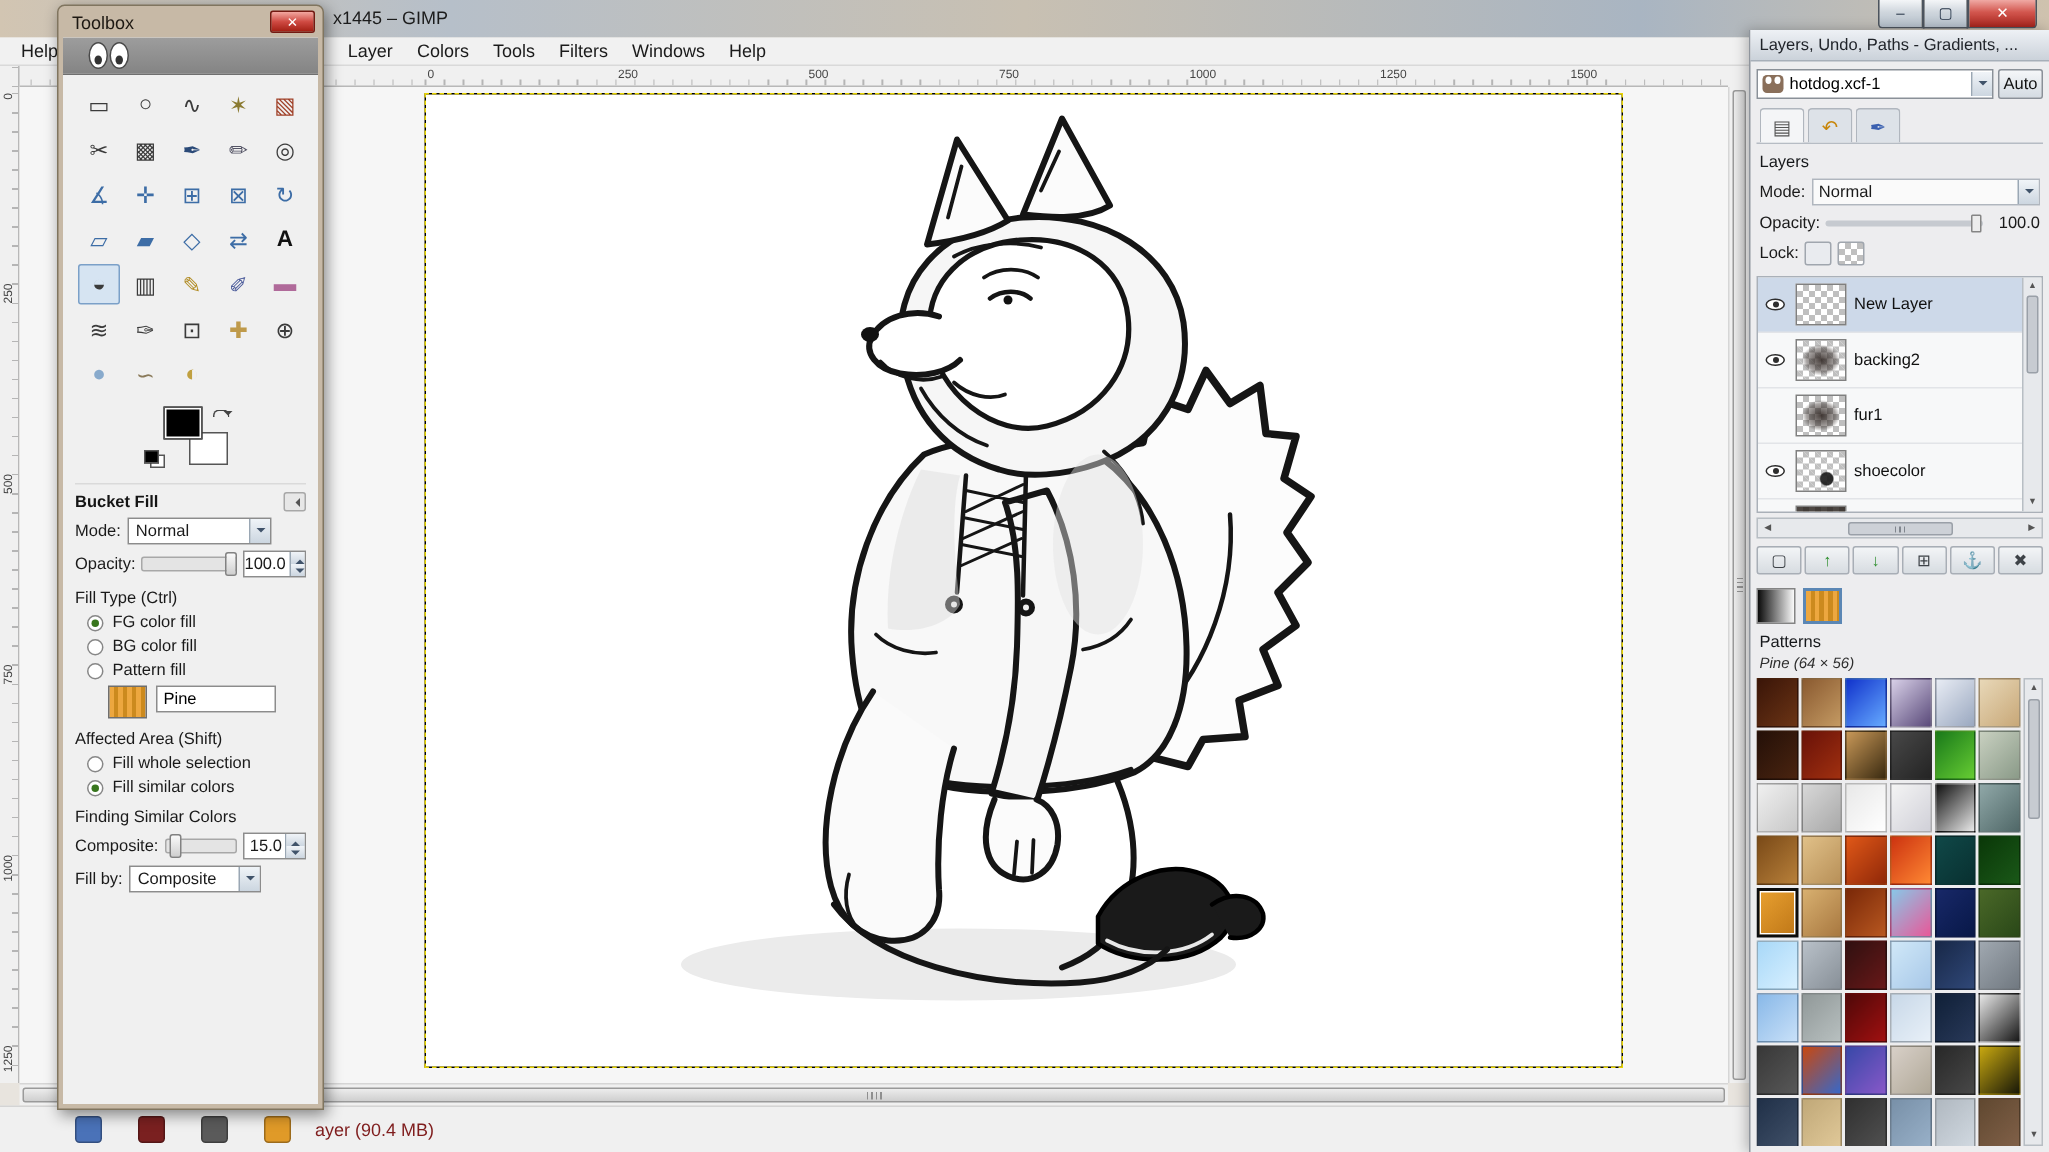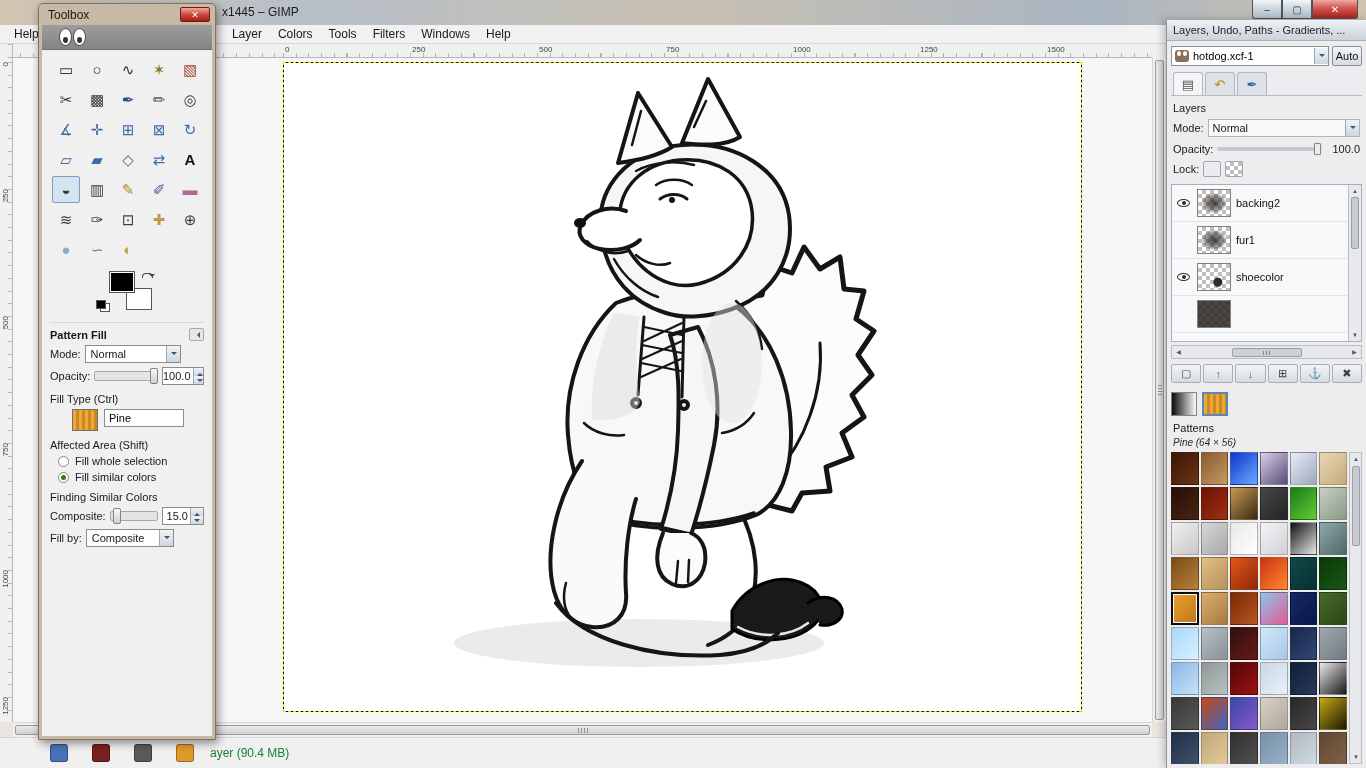--- a/index.html
+++ b/index.html
@@ -49,21 +49,21 @@
   .vthumb{position:absolute;top:2px;bottom:2px;left:2px;width:9px;border:1px solid #9a9a9a;border-radius:2px;
     background:linear-gradient(90deg,#ececec,#cfcfcf)}
   .vthumb::after{content:'';position:absolute;top:50%;left:2px;height:11px;width:4px;margin-top:-5px;
     background:repeating-linear-gradient(180deg,#8f8f8f 0 1px,transparent 1px 3px)}
 
   
   .statusbar{position:absolute;left:0;top:737px;width:1366px;height:31px;background:#f0f0f0;
     border-top:1px solid #d4d4d4;display:flex;align-items:center}
   #status-icons{display:flex;gap:24px;margin-left:50px}
   .st-ic{width:18px;height:18px;border-radius:3px;border:1px solid rgba(0,0,0,.3)}
-  .status-text{font-size:12px;color:#15803d;margin-left:16px}
+  .status-text{font-size:12px;color:#7f1d1d;margin-left:16px}
 
   
   .toolbox-win{position:absolute;left:38px;top:3px;width:178px;height:737px;background:#c7b9a6;
     border:1px solid #80755f;border-radius:5px 5px 0 0;box-shadow:2px 3px 10px rgba(0,0,0,.45);z-index:20}
   .tb-titlebar{height:21px;display:flex;align-items:center;padding-left:9px;font-size:12px;color:#1d1812;position:relative}
   .tb-close{position:absolute;right:5px;top:3px;width:30px;height:15px;border:1px solid #731a12;border-radius:2px;
     color:#fff;font-size:9px;display:flex;align-items:center;justify-content:center;
     background:linear-gradient(180deg,#f2a7a0,#cf4a42 50%,#a31f14)}
   .tb-body{position:absolute;left:3px;top:21px;right:3px;bottom:3px;background:#f0f0f0;overflow:hidden}
   .wilber{height:25px;background:linear-gradient(180deg,#9d9d9d,#848484);position:relative;border-bottom:1px solid #6f6f6f}
@@ -415,21 +415,21 @@
           </div>
         </div>
       <div class="color-area">
         <div class="bgc"></div>
         <div class="fgc"></div>
         <div class="mini-bw"></div>
         <div class="swap-ic"></div>
       </div>
 
       <div class="to-header">
-        <span class="to-title">Pattern Fill</span>
+        <span class="to-title">Bucket Fill</span>
         <div class="to-collapse"></div>
       </div>
 
       <div class="opt-row">
         <span>Mode:</span>
         <div class="select w96">
           <span>Normal</span>
           <div class="sel-arrow"></div>
         </div>
       </div>
@@ -442,20 +442,34 @@
         <div class="spin">
           <span class="val">100.0</span>
           <div class="sbtns">
               <i></i>
               <i></i>
             </div>
         </div>
       </div>
 
       <div class="sect">Fill Type  (Ctrl)</div>
+      <div id="fill-type-radios">
+          <div class="choice-row">
+            <span class="radio on"></span>
+            <span class="clabel">FG color fill</span>
+          </div>
+          <div class="choice-row">
+            <span class="radio"></span>
+            <span class="clabel">BG color fill</span>
+          </div>
+          <div class="choice-row">
+            <span class="radio"></span>
+            <span class="clabel">Pattern fill</span>
+          </div>
+        </div>
 
       <div class="pattern-row">
         <div class="pattern-swatch"></div>
         <div class="textbox">
             <span>Pine</span>
           </div>
       </div>
 
       <div class="sect">Affected Area  (Shift)</div>
       <div id="affected-radios">
@@ -542,20 +556,27 @@
       </div>
 
       <div class="drow">
         <span>Lock:</span>
         <div class="lockbtn"></div>
         <div class="lockbtn checker"></div>
       </div>
 
       <div class="layer-list">
         <div class="lrows" id="layer-list">
+            <div class="lrow sel">
+              <div class="eye-cell">
+                <span class="eye-ic"></span>
+              </div>
+              <div class="lthumb checker"></div>
+              <span class="lname">New Layer</span>
+            </div>
             <div class="lrow">
               <div class="eye-cell">
                 <span class="eye-ic"></span>
               </div>
               <div class="lthumb checker">
                 <div class="ov-content"></div>
               </div>
               <span class="lname">backing2</span>
             </div>
             <div class="lrow">

